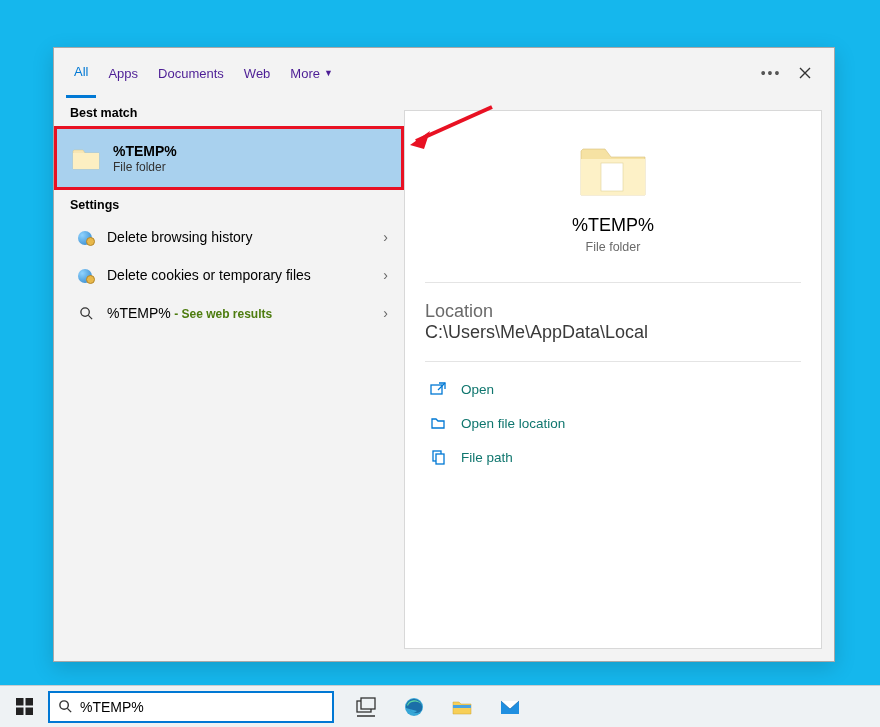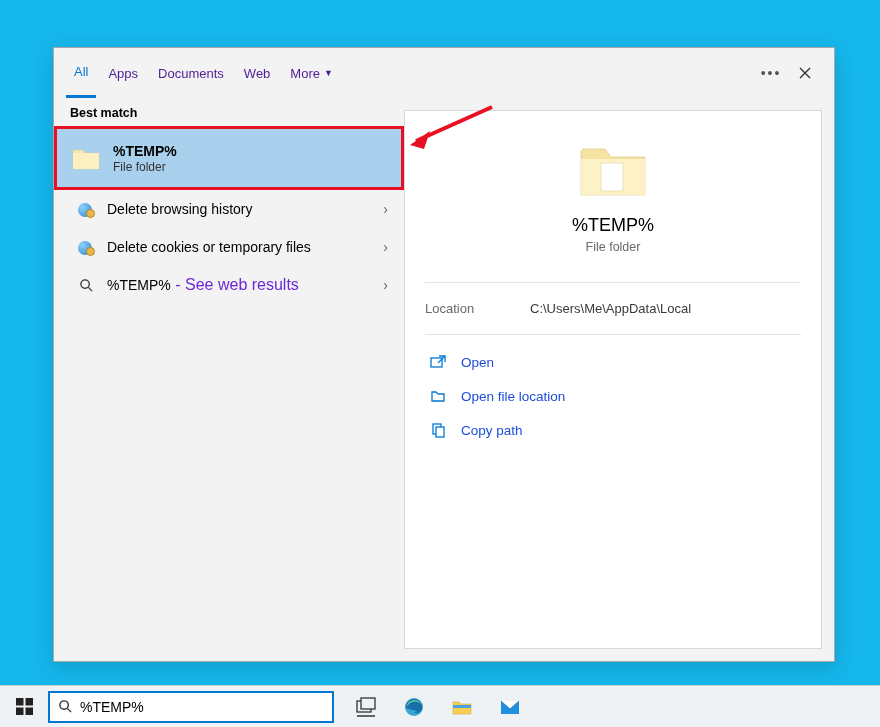--- a/index.html
+++ b/index.html
@@ -70,43 +70,43 @@
     height: 38px;
     display: flex; align-items: center;
     padding: 0 16px;
     cursor: pointer;
     color: #000;
     font-size: 14px;
     margin-left: 7px;
   }
   .li-icon { width: 18px; height: 18px; margin-right: 12px; display: flex; align-items: center; justify-content: center; }
   .li-label { flex: 1; }
-  .li-sub { color: #6d28d9; font-size: 16px; }
+  .li-sub { color: #4d7c0f; font-size: 12px; font-weight: bold; }
   .chevron-r { color: #666; font-size: 14px; }
 
   
   .right-col {
     flex: 1; margin: 12px 12px 12px 0;
     background: #fff; border: 1px solid #d8d8d8;
     display: flex; flex-direction: column;
     align-items: stretch;
     padding: 22px 20px;
   }
   .detail-icon-wrap { display: flex; justify-content: center; margin-top: 6px; }
   .detail-icon { width: 72px; height: 62px; }
   .detail-title { text-align: center; font-size: 18px; color: #000; margin-top: 14px; }
   .detail-sub { text-align: center; font-size: 12.5px; color: #6a6a6a; margin-top: 4px; }
   .detail-sep { height: 1px; background: #e4e4e4; margin: 28px 0 14px 0; }
-  .detail-row { display: flex; font-size: 13px; padding: 4px 0; }
+  .detail-row { display: flex; font-size: 18px; padding: 4px 0; flex-direction: column; }
   .detail-key { color: #6a6a6a; width: 105px; }
   .detail-val { color: #3a3a3a; cursor: pointer; }
   .detail-sep2 { height: 1px; background: #e4e4e4; margin: 14px 0 10px 0; }
   .action-item {
     display: flex; align-items: center;
-    height: 34px; font-size: 13.5px; color: #1d4ed8;
+    height: 34px; font-size: 13.5px; color: #0f766e;
     cursor: pointer; padding: 0 4px;
   }
   .action-icon { width: 18px; height: 18px; margin-right: 14px; display:flex; align-items:center; justify-content:center; color:#0078d4; }
 
   
   .red-arrow {
     position: absolute;
     left: 406px; top: 101px;
     width: 90px; height: 50px;
     pointer-events: none;
@@ -197,20 +197,21 @@
             <path d="M2 8 L2 26 L28 26 L28 10 L14 10 L12 7 L3 7 Z" fill="#f7e6b4" stroke="#d9bf7b" stroke-width="0.4"></path>
             <path d="M2 10 L28 10 L28 26 L2 26 Z" fill="#fcefc2"></path>
           </svg>
         </div>
         <div class="bm-text">
           <div class="bm-title">%TEMP%</div>
           <div class="bm-sub">File folder</div>
         </div>
       </div>
 
+      <div class="section-header">Settings</div>
 
       <div class="list-item">
         <div class="li-icon">
             <div class="cp-icon">
               <div class="globe"></div>
               <div class="gear"></div>
             </div>
           </div>
         <div class="li-label">Delete browsing history</div>
         <div class="chevron-r">›</div>
@@ -279,21 +280,21 @@
         <span>Open file location</span>
       </div>
 
       <div class="action-item">
         <div class="action-icon">
           <svg width="16" height="16" viewBox="0 0 16 16">
               <rect x="3" y="2" width="8" height="10" fill="none" stroke="#0078d4" stroke-width="1.3"></rect>
               <rect x="6" y="5" width="8" height="10" fill="#fff" stroke="#0078d4" stroke-width="1.3"></rect>
             </svg>
         </div>
-        <span>Copy path</span>
+        <span>File path</span>
       </div>
     </div>
 
   </div>
 </div>
 
 <svg class="red-arrow" viewBox="0 0 90 50">
   <defs>
     <marker id="ah" markerWidth="8" markerHeight="8" refX="2" refY="4" orient="auto">
       <path d="M0 0 L8 4 L0 8 Z" fill="#e81123"></path>

